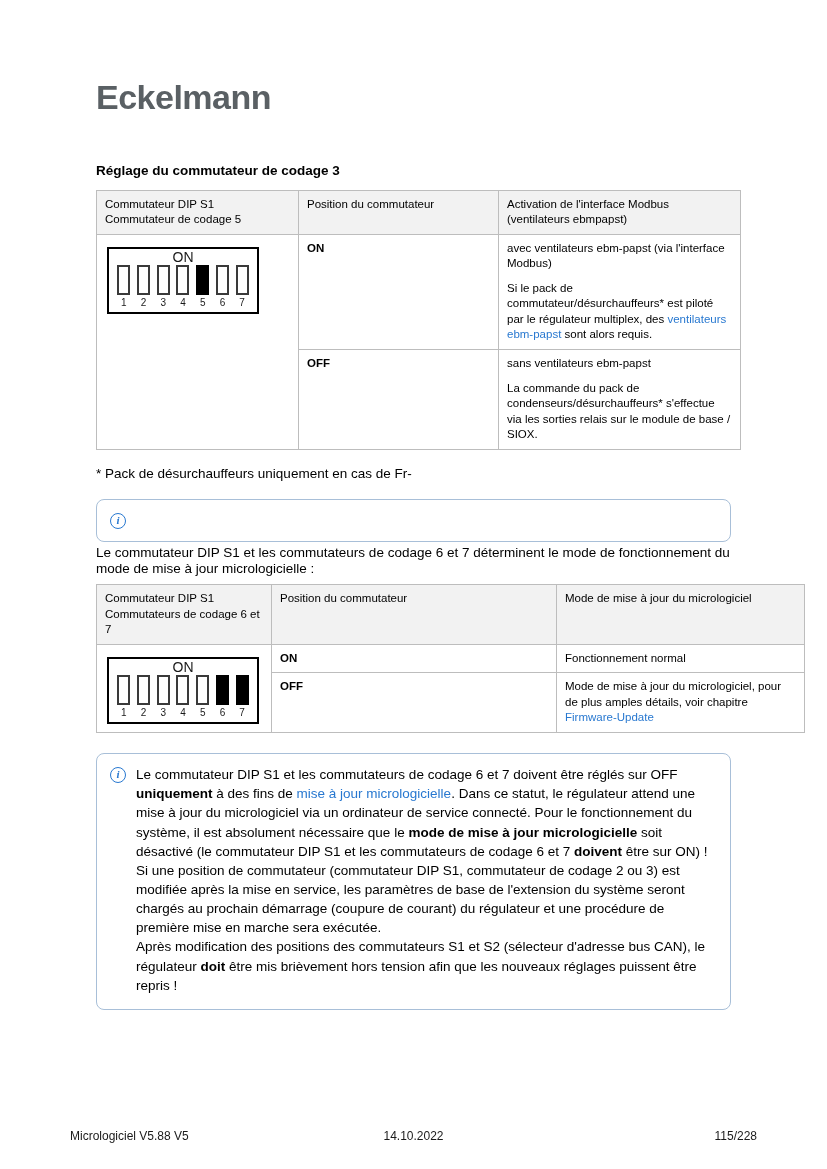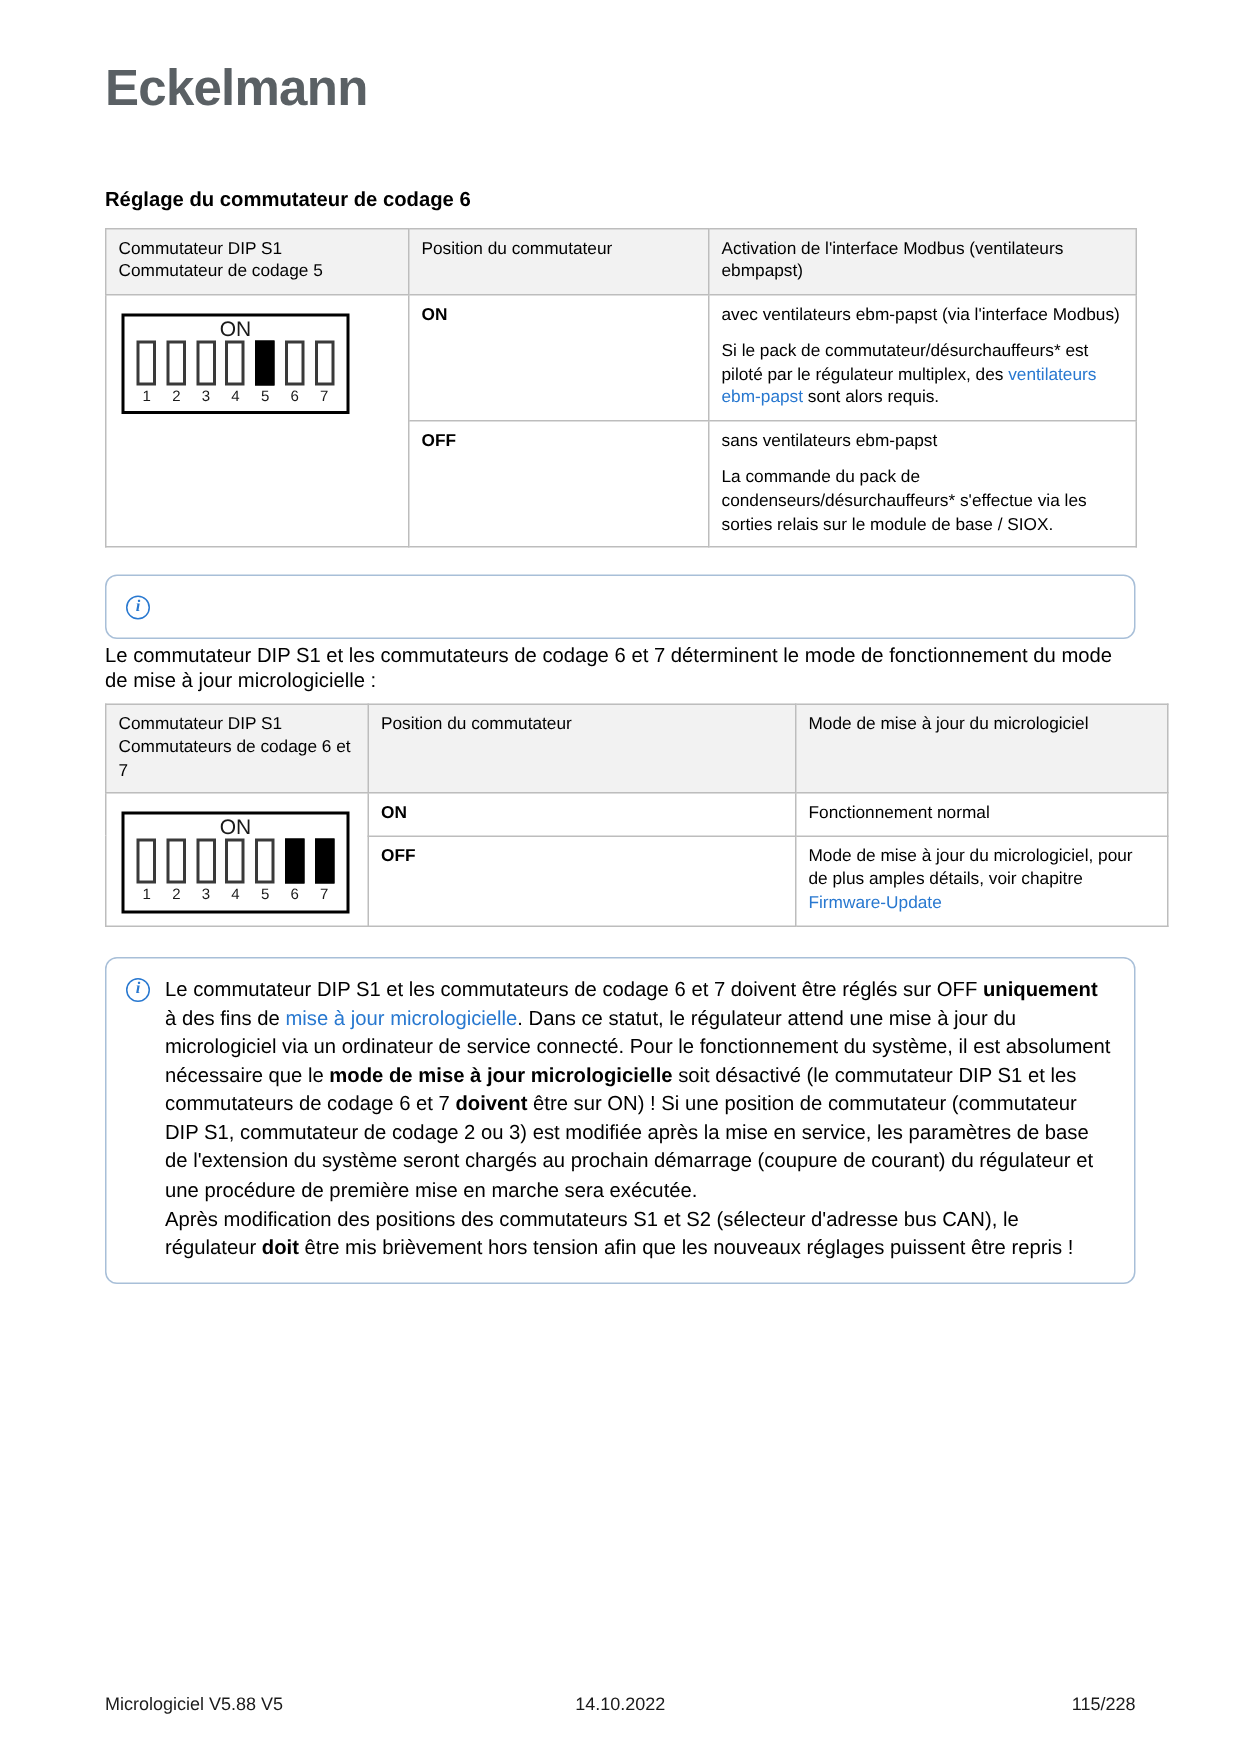--- a/index.html
+++ b/index.html
@@ -5,21 +5,21 @@
   * { margin:0; padding:0; box-sizing:border-box; }
   html,body { background:#ffffff; }
   .page {
     position:relative;
     width:827px; height:1169px;
     background:#ffffff;
     font-family:"Liberation Sans", sans-serif;
     color:#000;
     overflow:hidden;
   }
-  .content { padding:0 70px; }
+  .content { padding:0 96px;margin-top:38px; }
 
   .logo {
     padding-top:40px;
     font-size:34px;
     font-weight:700;
     color:#5a6064;
     letter-spacing:-0.5px;
   }
 
   .section-heading {
@@ -118,32 +118,32 @@
     left:70px; right:70px; bottom:26px;
     display:flex;
     font-size:12px;
     color:#1a1a1a;
   }
   .footer > div { flex:1; }
   .footer .f-center { text-align:center; }
   .footer .f-right { text-align:right; }
 
   
-  .t1 .c1 { width:202px; } .t1 .c2 { width:200px; } .t1 .c3 { width:285px; }
+  .t1 .c1 { width:202px; } .t1 .c2 { width:200px; } .t1 .c3 { width:242px; }
   .t2 .c1 { width:175px; } .t2 .c2 { width:285px; } .t2 .c3 { width:248px; }
 </style>
 </head>
 <body>
 
 <div class="page">
   <div class="content">
 
     <div class="logo">Eckelmann</div>
 
-    <div class="section-heading">Réglage du commutateur de codage 6</div>
+    <div class="section-heading">Réglage du commutateur de codage 3</div>
 
     <table class="dip-table t1">
       <tbody>
           <tr>
         <th class="c1">
           <div>Commutateur DIP S1</div>
           <div>Commutateur de codage 5</div>
         </th>
         <th class="c2">Position du commutateur</th>
         <th class="c3">Activation de l'interface Modbus (ventilateurs ebmpapst)</th>
@@ -181,20 +181,21 @@
       <tr>
         <td><b>OFF</b></td>
         <td>
           <div class="para">sans ventilateurs ebm-papst</div>
           <div class="para">La commande du pack de condenseurs/désurchauffeurs* s'effectue via les sorties relais sur le module de base / SIOX.</div>
         </td>
       </tr>
     </tbody>
       </table>
 
+    <div class="footnote">* Pack de désurchauffeurs uniquement en cas de Fr-</div>
 
     <div class="infobox">
       <span class="info-icon">i</span>
     </div>
 
     <div class="intro-text">Le commutateur DIP S1 et les commutateurs de codage 6 et 7 déterminent le mode de fonctionnement du mode de mise à jour micrologicielle :</div>
 
     <table class="dip-table t2" style="margin-top:6px;">
       <tbody>
           <tr>

